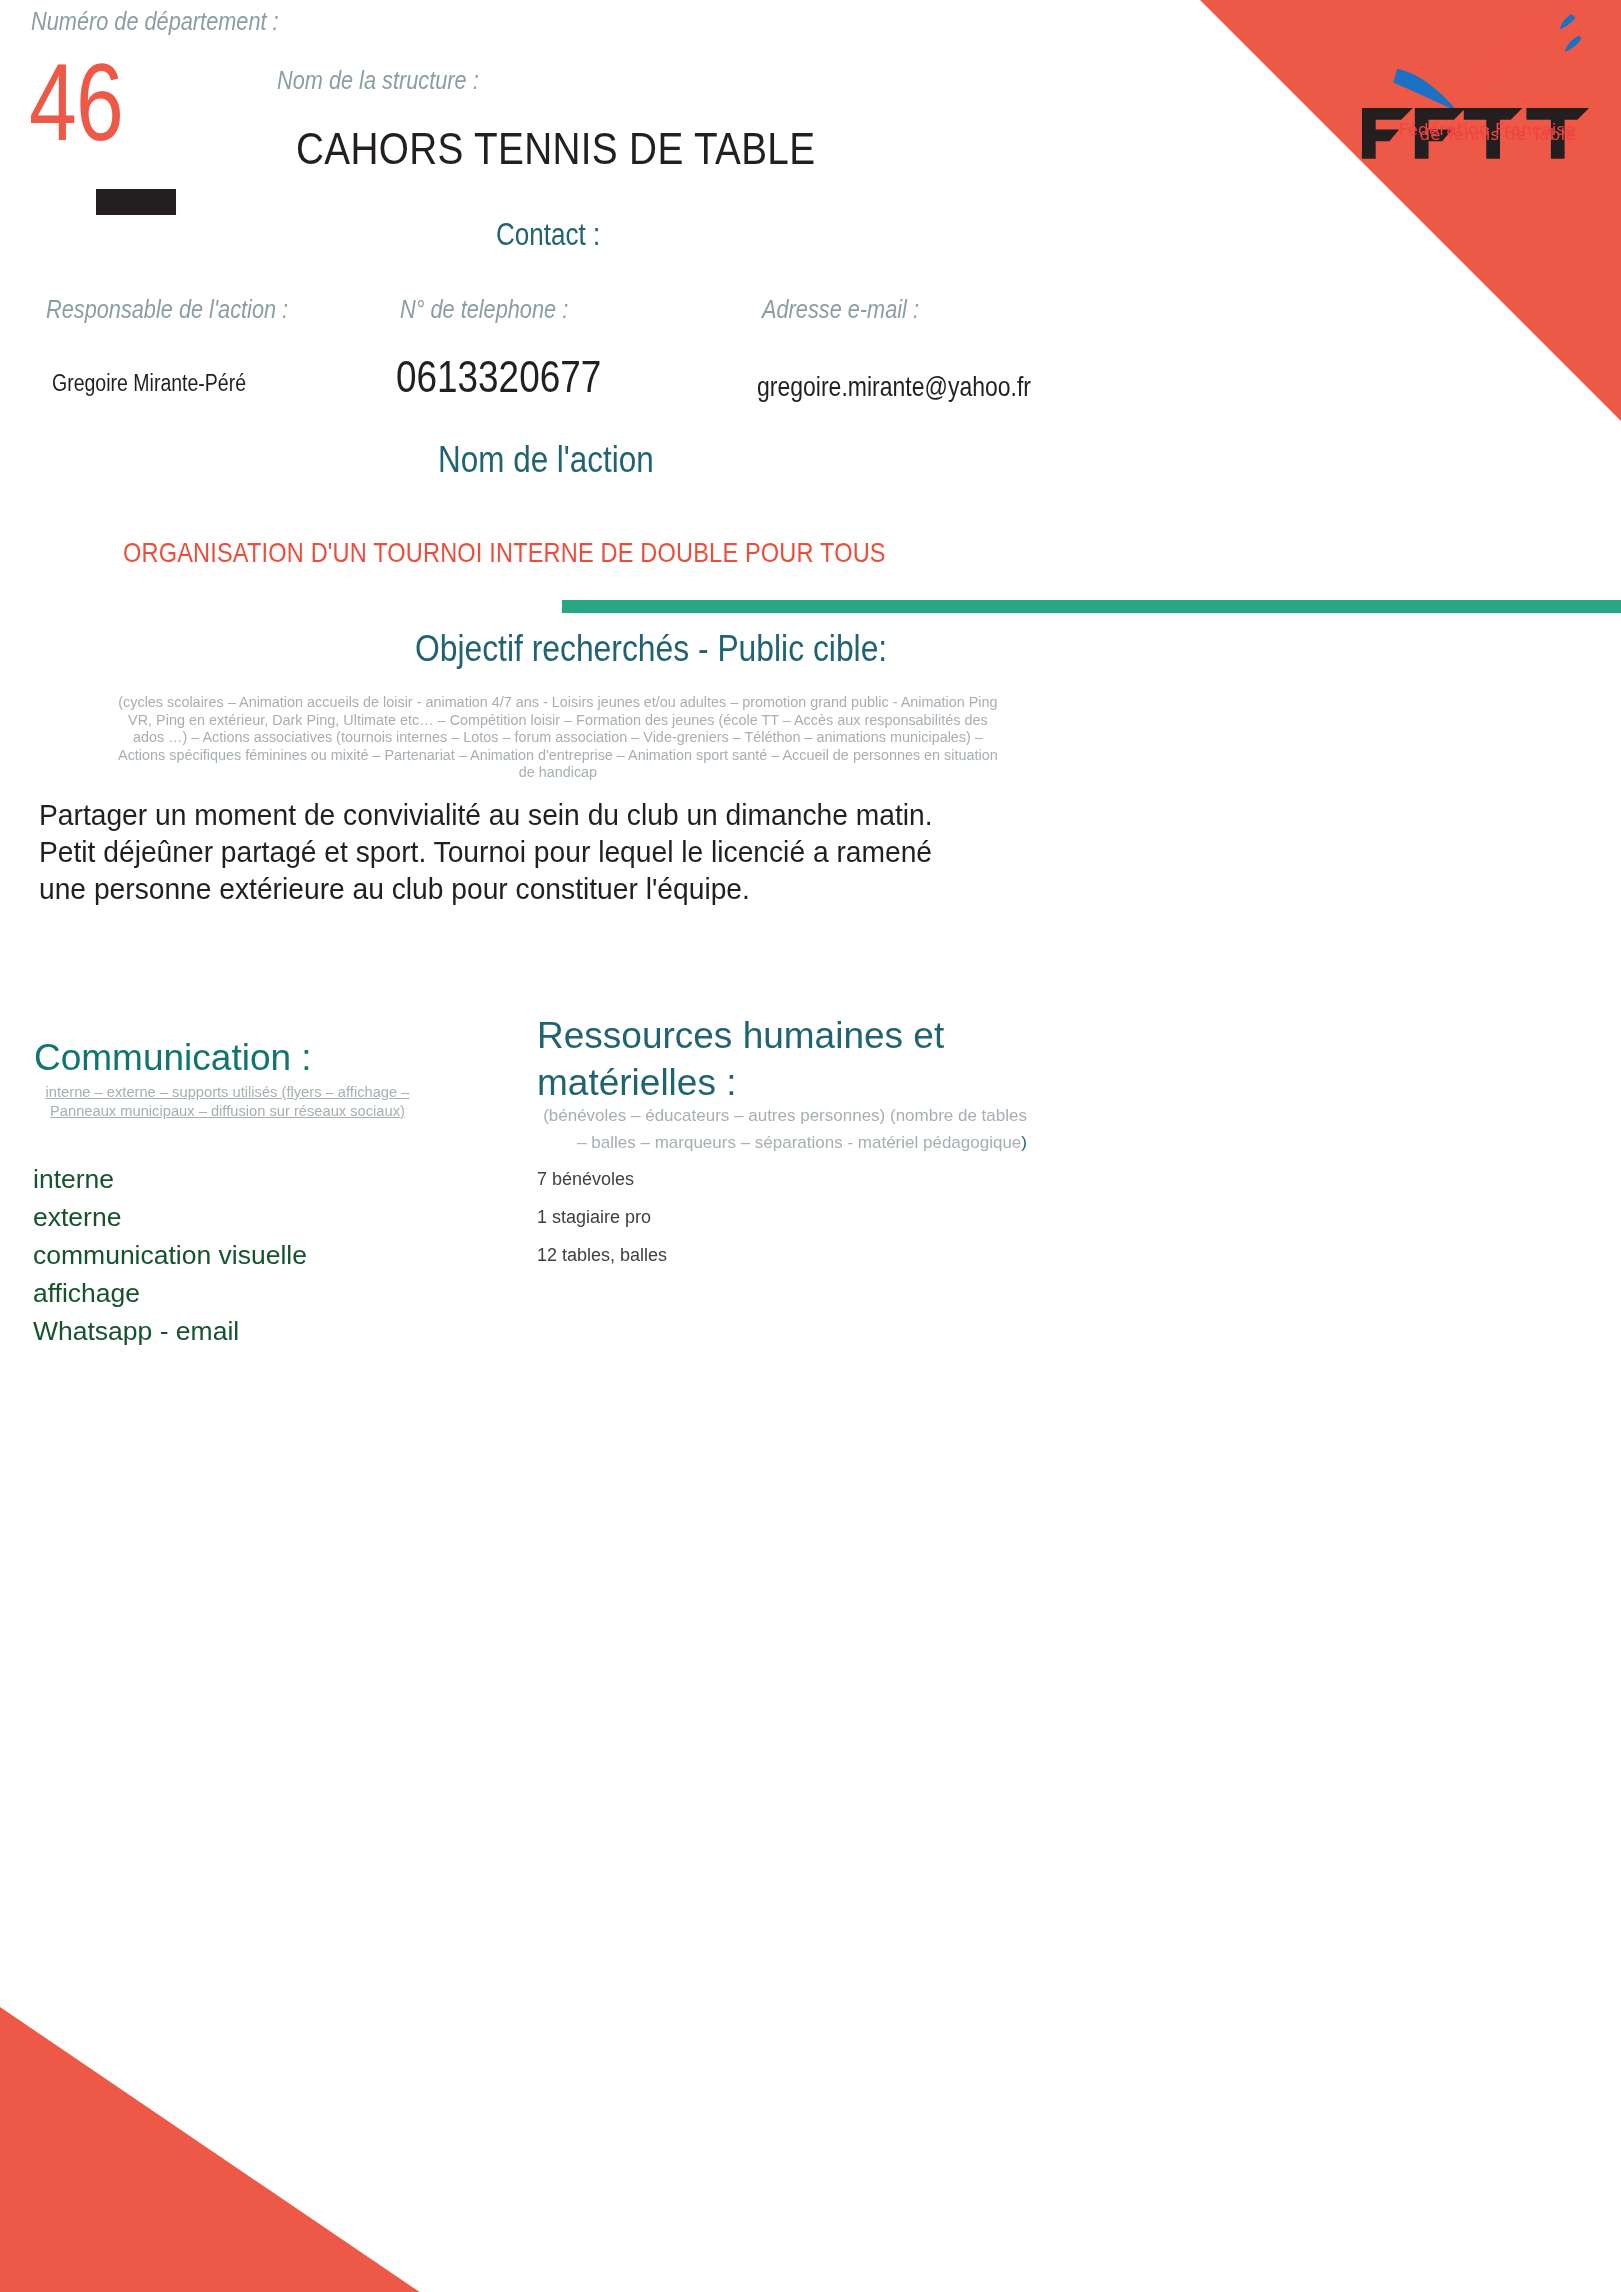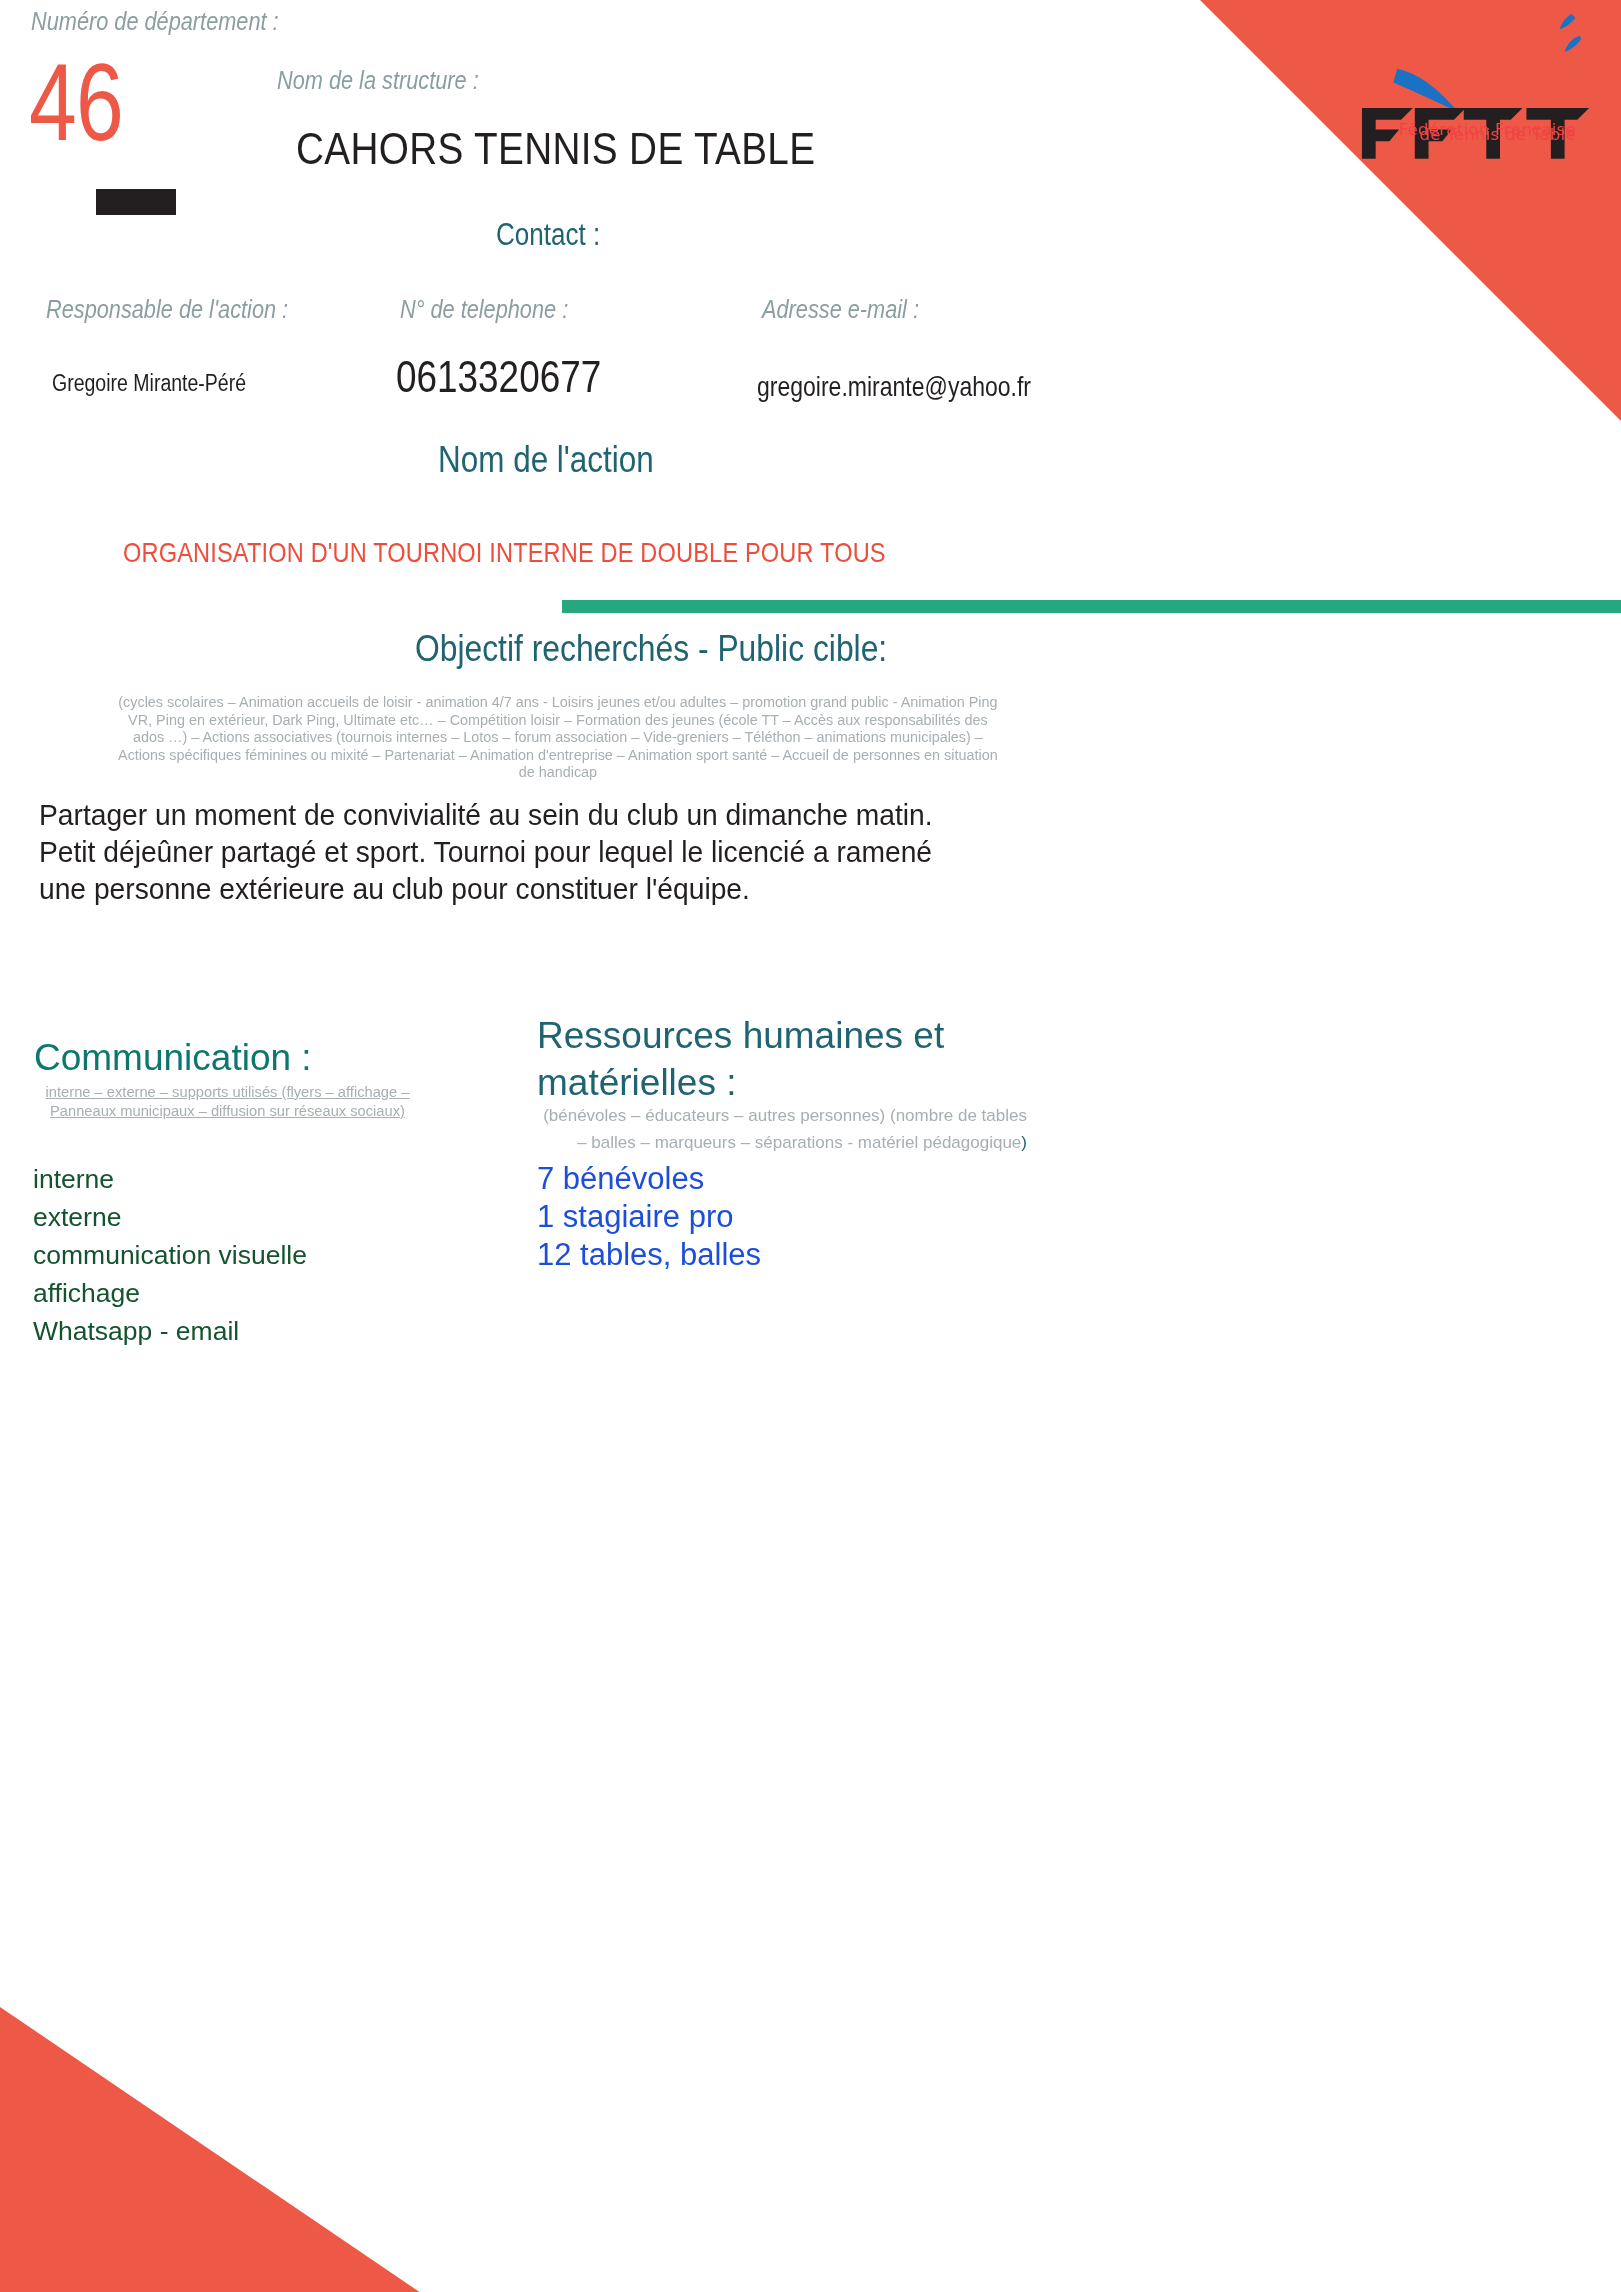--- a/index.html
+++ b/index.html
@@ -249,23 +249,23 @@
     font-size: 17px;
     line-height: 27px;
     color: #a7afb3;
     text-align: right;
   }
   #resources-hint .paren-teal { color: #1f6470; }
   #resources-list {
     position: absolute;
     top: 1160px;
     left: 537px;
-    font-size: 31px;
+    font-size: 18px;
     line-height: 38px;
-    color: #1d4ed8;
+    color: #404040;
   }
   .list-line { white-space: nowrap; }
 </style>
 </head>
 <body>
 
 <div class="corner-tr"></div>
 <div class="corner-bl"></div>
 
 <div class="logo">

